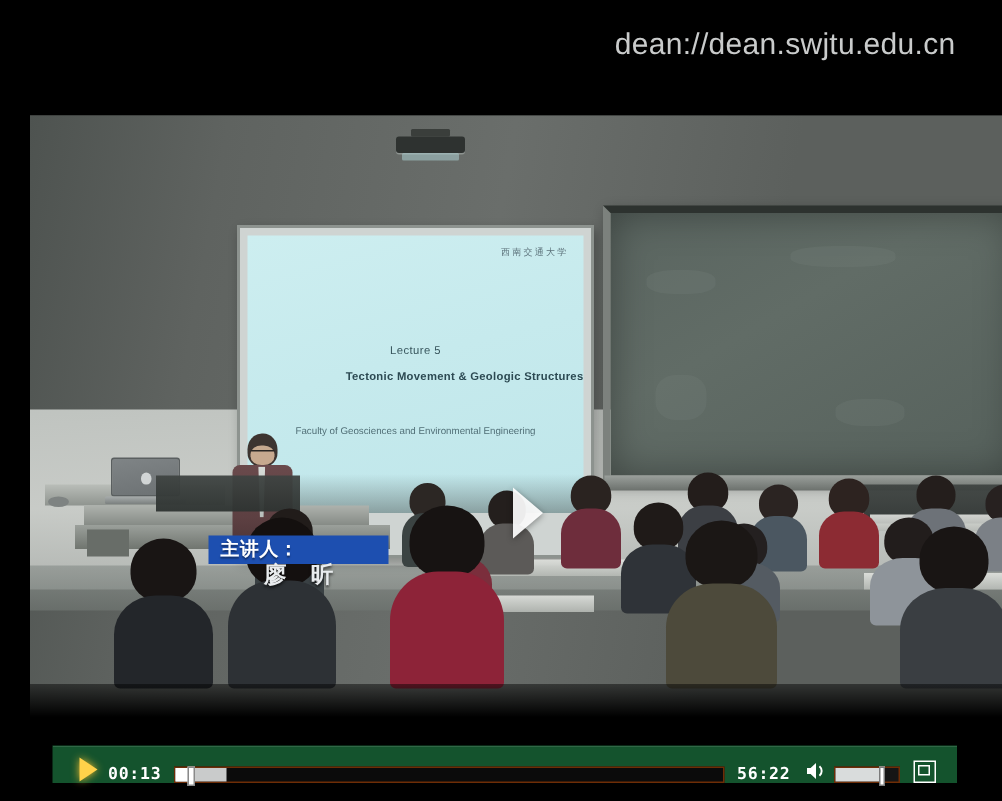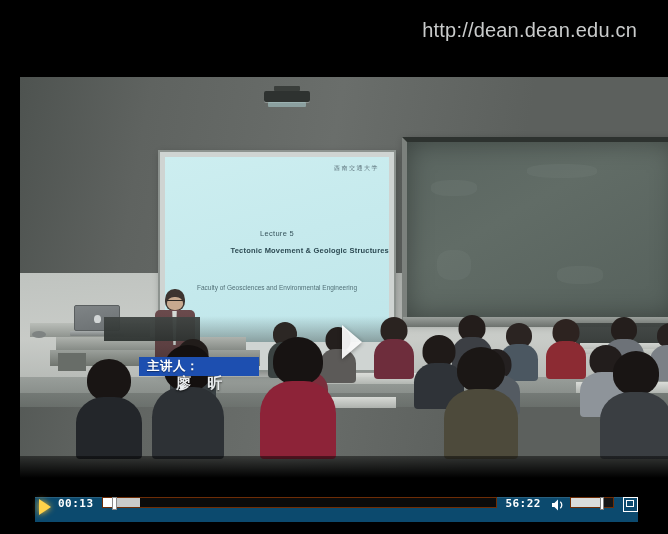--- a/index.html
+++ b/index.html
@@ -249,23 +249,23 @@
     border-left:20px solid rgba(255,255,255,.92);
     border-top:17px solid transparent;
     border-bottom:17px solid transparent;
     cursor:pointer;
     filter: drop-shadow(0 1px 2px rgba(0,0,0,.4));
   }
 
   
   .controls {
     position:absolute; left:35px; top:497px; width:603px; height:25px;
-    background:#0c4a6e;
-    display:flex; align-items:flex-start;
-    padding:0 0;
+    background:#14532d;
+    display:flex; align-items:flex-end;
+    padding:0 14px;
     box-shadow: inset 0 1px 0 rgba(255,255,255,.12);
   }
   .ctrl-play {
     width:19px; height:19px; flex:0 0 auto;
     display:flex; align-items:center; justify-content:center;
     cursor:pointer; margin-right:4px;
   }
   .ctrl-play i {
     display:block; width:0; height:0;
     border-left:12px solid #ffd24a;
@@ -327,21 +327,21 @@
     content:""; position:absolute; left:2px; top:2px;
     width:6px; height:5px; border:1.5px solid #ffffff;
   }
 </style>
 </head>
 <body>
 
 <div id="player">
 
   <div class="letterbox-top">
-    <div class="watermark">http://dean.dean.edu.cn</div>
+    <div class="watermark">dean://dean.swjtu.edu.cn</div>
   </div>
 
   <div class="video-frame">
 
     <div class="wall"></div>
     <div class="wall-lower"></div>
     <div class="wall-base"></div>
 
     <div class="projector">
       <div class="mount"></div>

